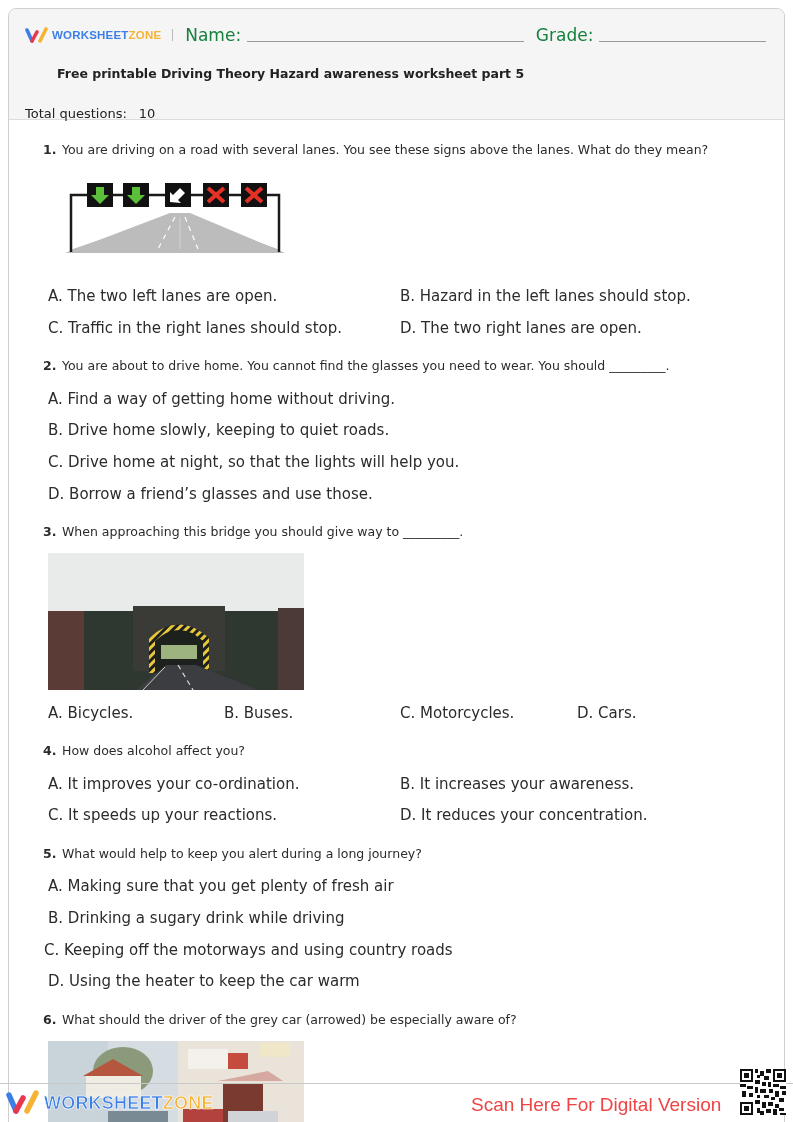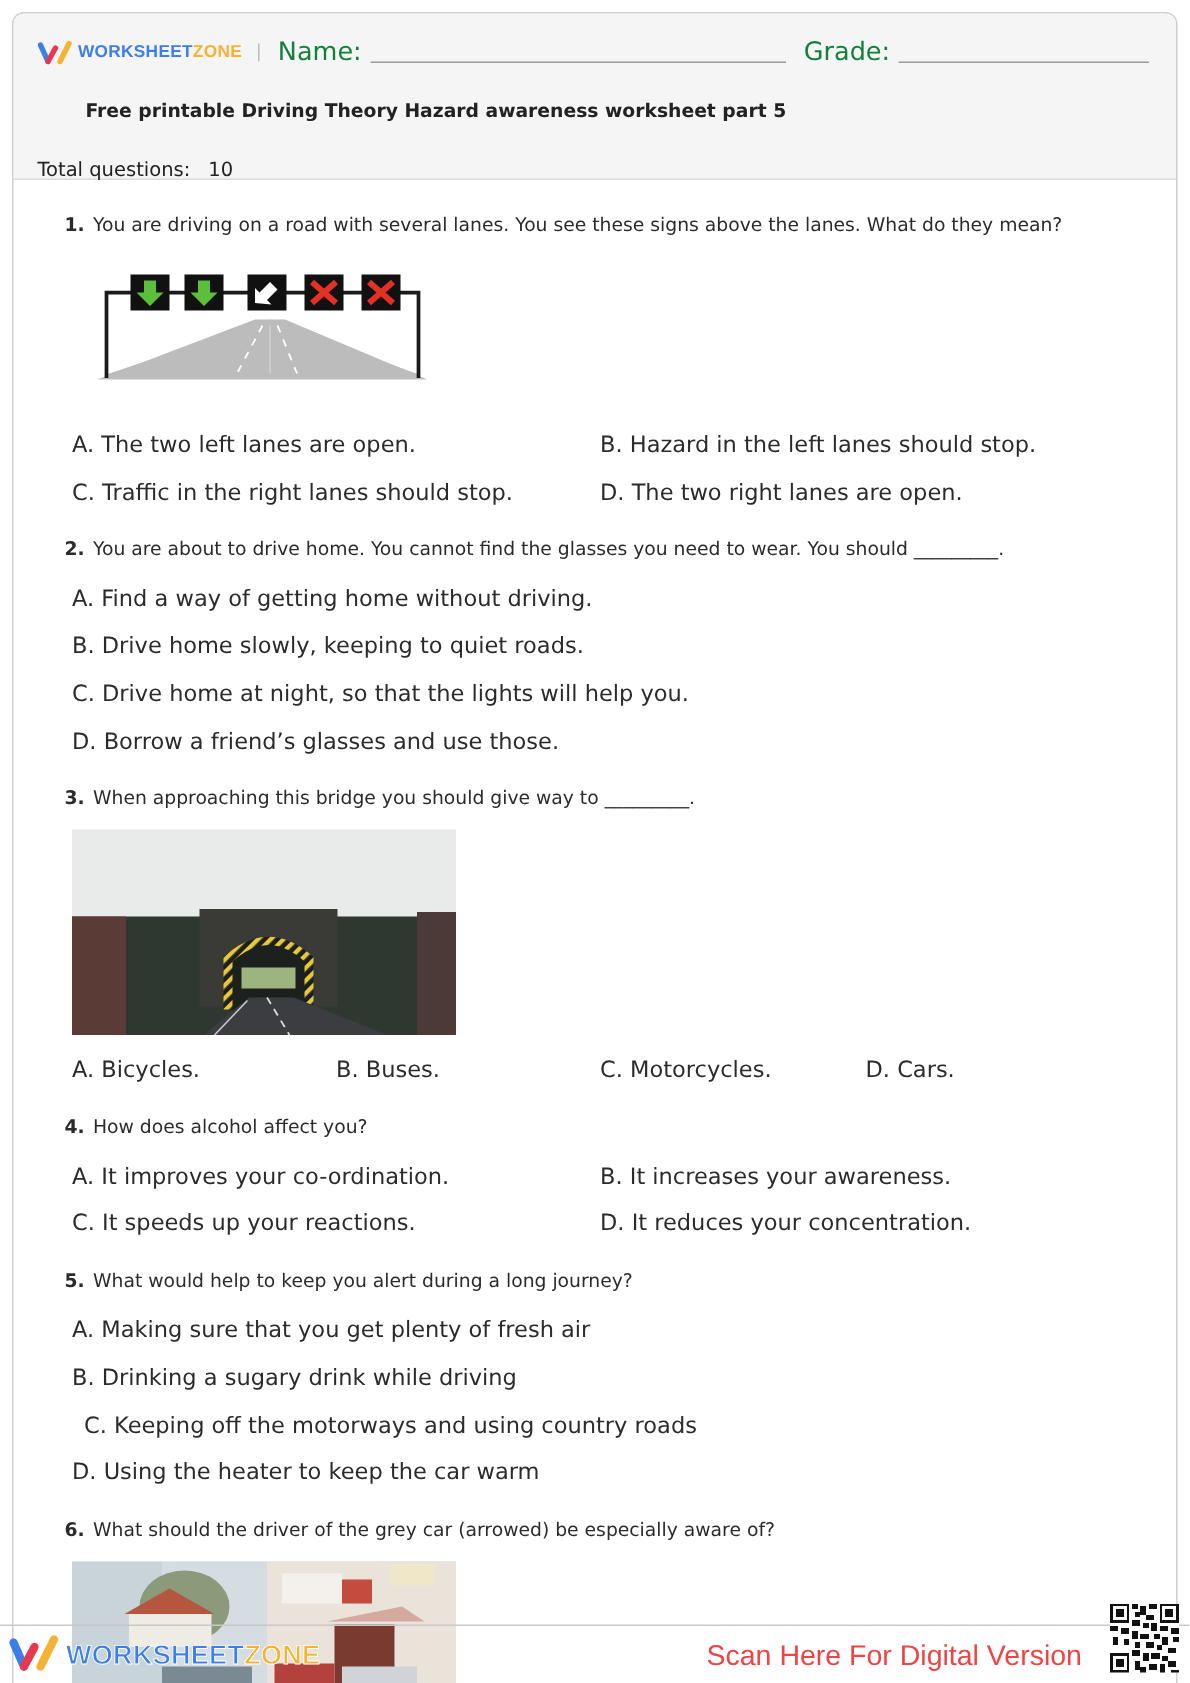--- a/index.html
+++ b/index.html
@@ -127,21 +127,21 @@
 
 <div class="q" style="top:743px;"><span class="qn">4.</span><span>How does alcohol affect you?</span></div>
 <div class="opt" style="left:48px; top:775px;">A. It improves your co-ordination.</div>
 <div class="opt" style="left:400px; top:775px;">B. It increases your awareness.</div>
 <div class="opt" style="left:48px; top:806px;">C. It speeds up your reactions.</div>
 <div class="opt" style="left:400px; top:806px;">D. It reduces your concentration.</div>
 
 <div class="q" style="top:846px;"><span class="qn">5.</span><span>What would help to keep you alert during a long journey?</span></div>
 <div class="opt" style="left:48px; top:877px;">A. Making sure that you get plenty of fresh air</div>
 <div class="opt" style="left:48px; top:909px;">B. Drinking a sugary drink while driving</div>
-<div class="opt" style="left:56px; top:941px;">C. Keeping off the motorways and using country roads</div>
+<div class="opt" style="left:44px; top:941px;">C. Keeping off the motorways and using country roads</div>
 <div class="opt" style="left:48px; top:972px;">D. Using the heater to keep the car warm</div>
 
 <div class="q" style="top:1012px;"><span class="qn">6.</span><span>What should the driver of the grey car (arrowed) be especially aware of?</span></div>
 <svg class="street-img" viewBox="0 0 256 81">
   <rect width="256" height="81" fill="#d6dde2"></rect>
   <rect x="0" y="0" width="60" height="81" fill="#c9d3da"></rect>
   <ellipse cx="75" cy="30" rx="30" ry="24" fill="#8a9a7a"></ellipse>
   <polygon points="35,35 65,18 95,35" fill="#b5573f"></polygon>
   <rect x="38" y="35" width="55" height="22" fill="#efece4"></rect>
   <rect x="130" y="0" width="126" height="81" fill="#e9e3da"></rect>

